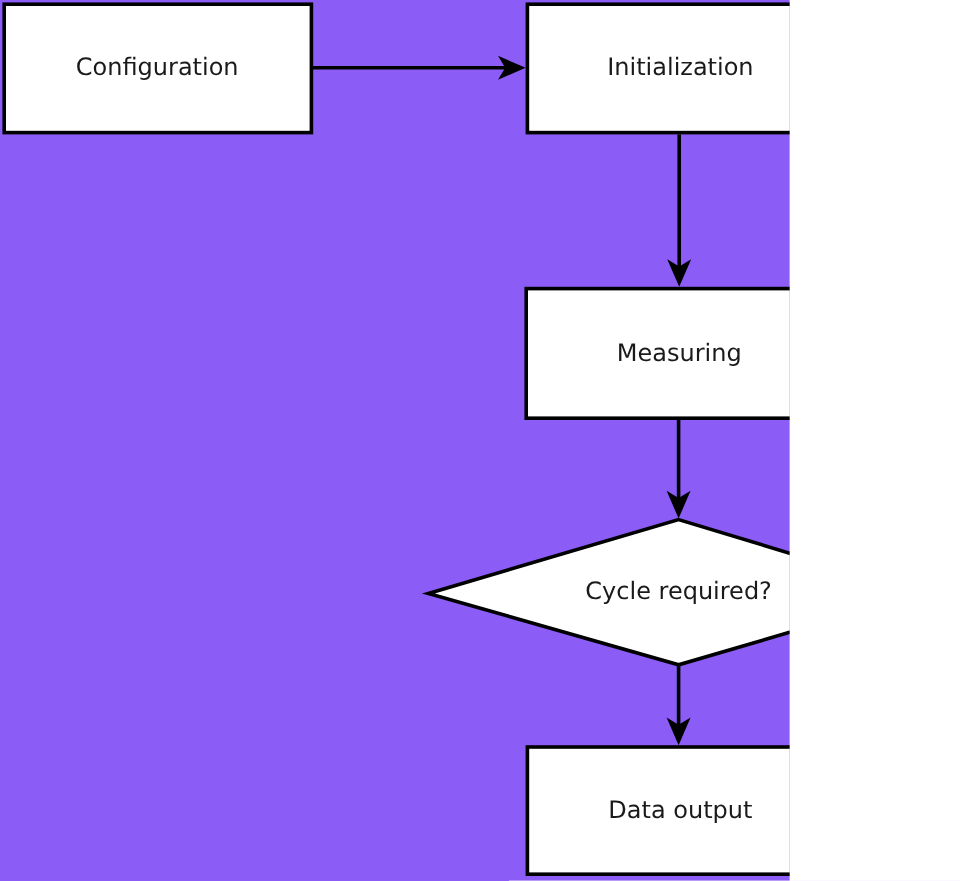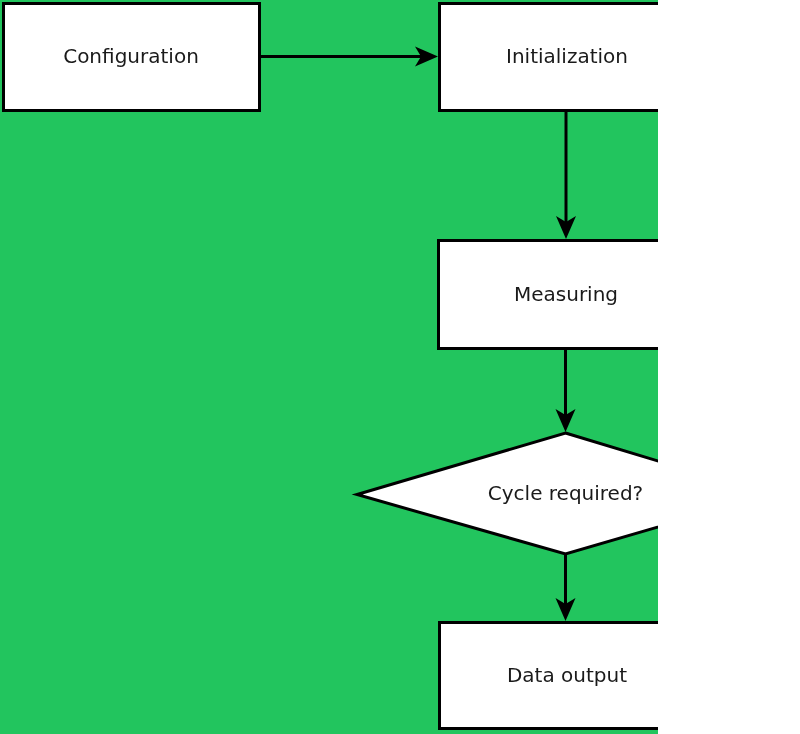--- a/index.html
+++ b/index.html
@@ -4,21 +4,21 @@
 <style>
   html, body {
     margin: 0;
     padding: 0;
     background: #ffffff;
   }
   #canvas {
     position: relative;
     width: 658px;
     height: 734px;
-    background: #22c55e;
+    background: #8b5cf6;
     overflow: hidden;
     font-family: "DejaVu Sans", "Liberation Sans", sans-serif;
   }
   #flow-svg {
     position: absolute;
     top: 0;
     left: 0;
     width: 800px;
     height: 734px;
     display: block;

